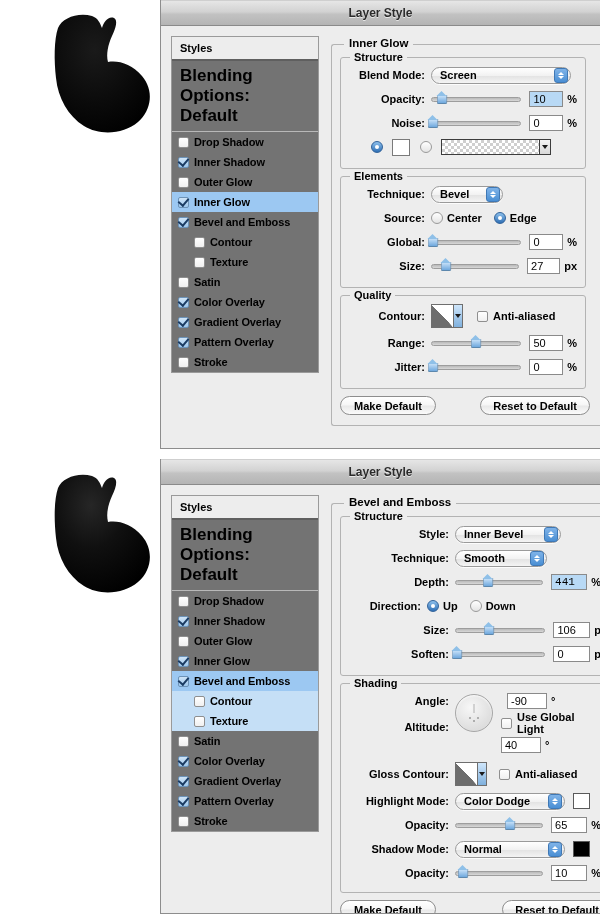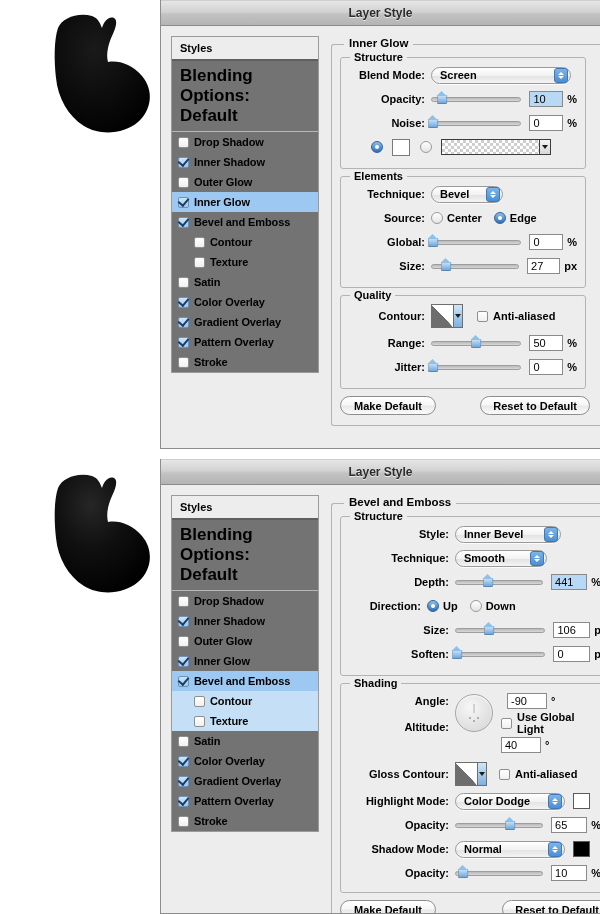--- a/index.html
+++ b/index.html
@@ -637,21 +637,21 @@
                   </span>
               </div>
             </div>
 
             <div class="row">
               <span class="lbl" style="width:100px;">Depth:</span>
               <div class="slider" style="width:94px;">
                 <div class="track"></div>
                 <div class="knob" style="left:38%;"></div>
               </div>
-              <div class="num sel" style="width:38px;margin-left:8px;">
+              <div class="num sel" style="width:38px;margin-left:8px;font-family:Liberation Mono, monospace;">
                 <span>441</span>
               </div>
               <span class="unit">%</span>
             </div>
 
             <div class="row">
               <span class="lbl" style="width:72px;">Direction:</span>
               <span class="radio on"></span>
               <span class="rlabel">Up</span>
               <span class="radio"></span>

